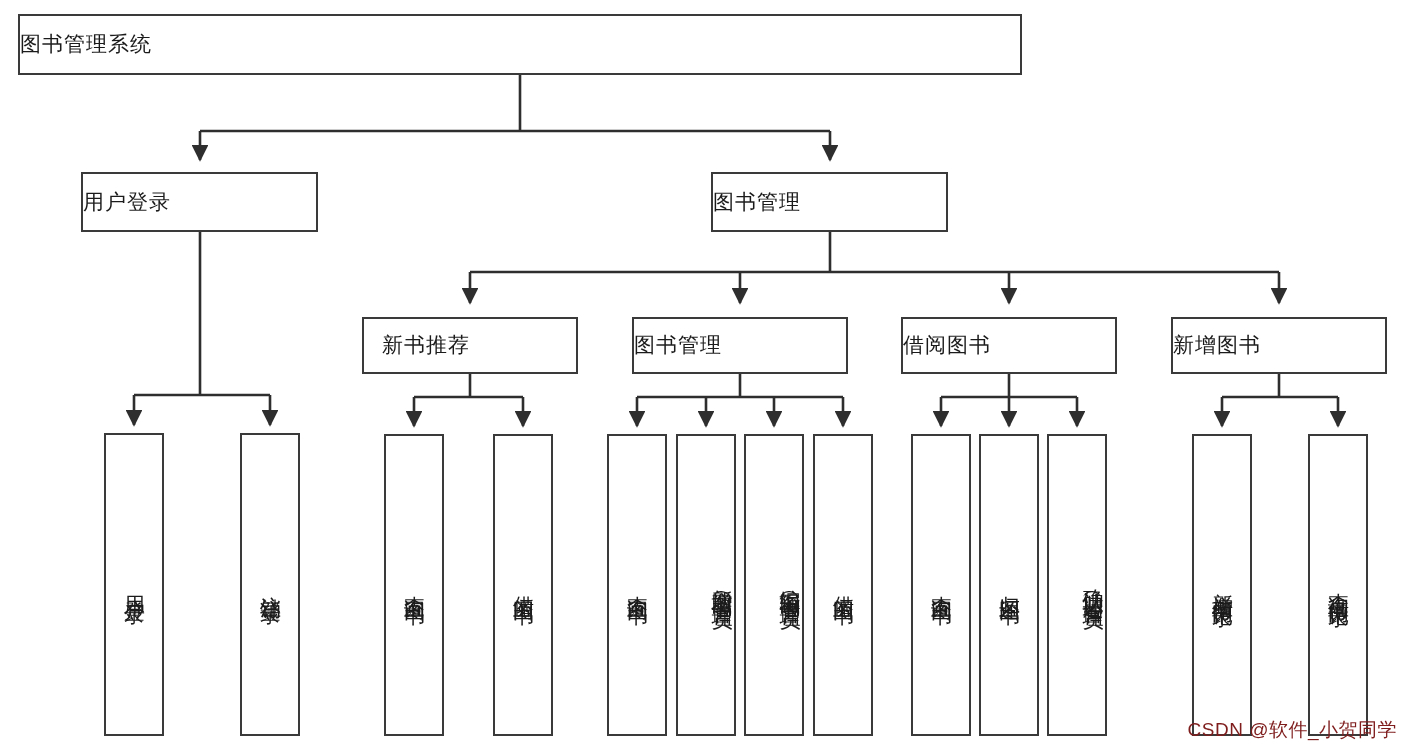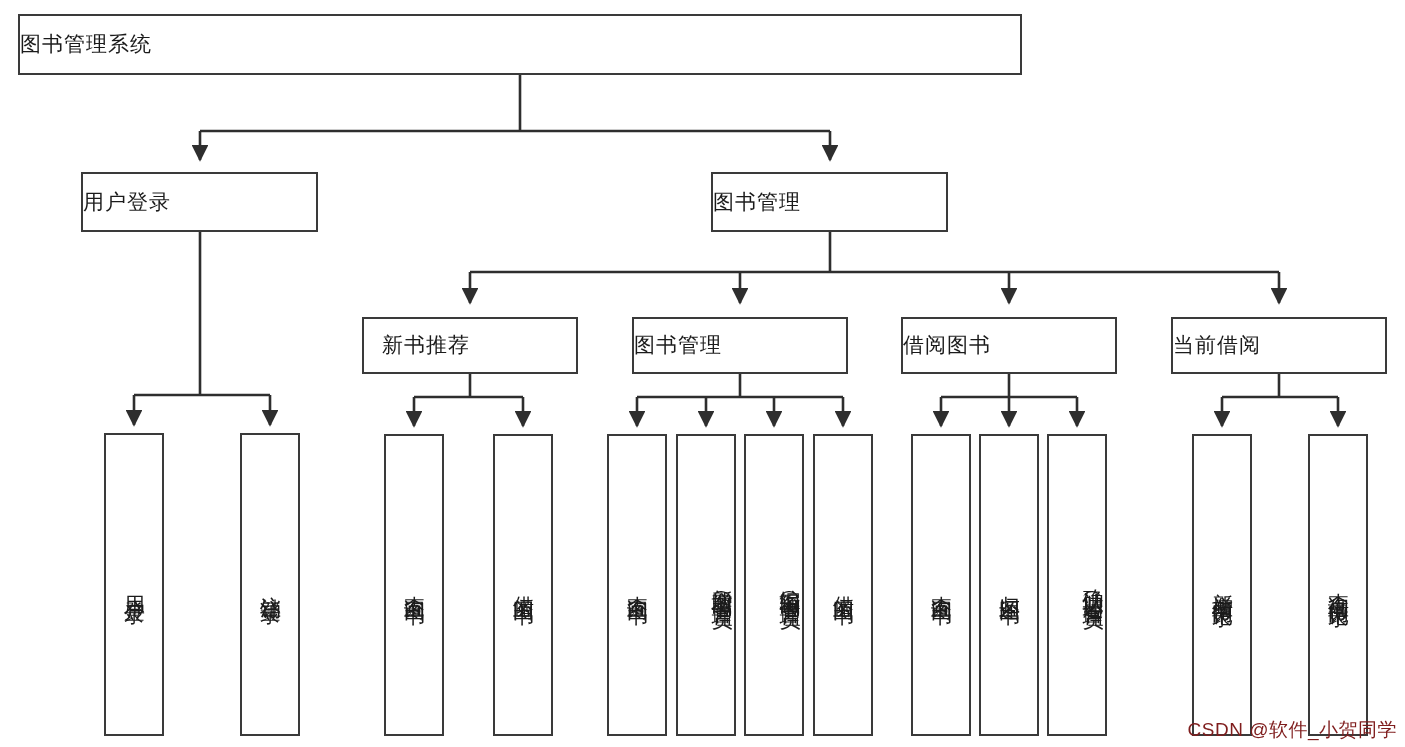--- a/index.html
+++ b/index.html
@@ -141,21 +141,21 @@
   <div class="node horizontal" style="left:362px; top:317px; width:216px; height:57px;padding-left:18px;">
     <span class="node-label">新书推荐</span>
   </div>
   <div class="node horizontal" style="left:632px; top:317px; width:216px; height:57px;">
     <span class="node-label">图书管理</span>
   </div>
   <div class="node horizontal" style="left:901px; top:317px; width:216px; height:57px;">
     <span class="node-label">借阅图书</span>
   </div>
   <div class="node horizontal" style="left:1171px; top:317px; width:216px; height:57px;">
-    <span class="node-label">当前借阅</span>
+    <span class="node-label">新增图书</span>
   </div>
 
   <div class="node vertical" style="left:104px; top:433px; width:60px; height:303px; align-items:center;">
     <span class="node-label">用户登录</span>
   </div>
   <div class="node vertical" style="left:240px; top:433px; width:60px; height:303px; align-items:center;">
     <span class="node-label">注销登录</span>
   </div>
 
   <div class="node vertical" style="left:384px; top:434px; width:60px; height:302px; align-items:center;">

